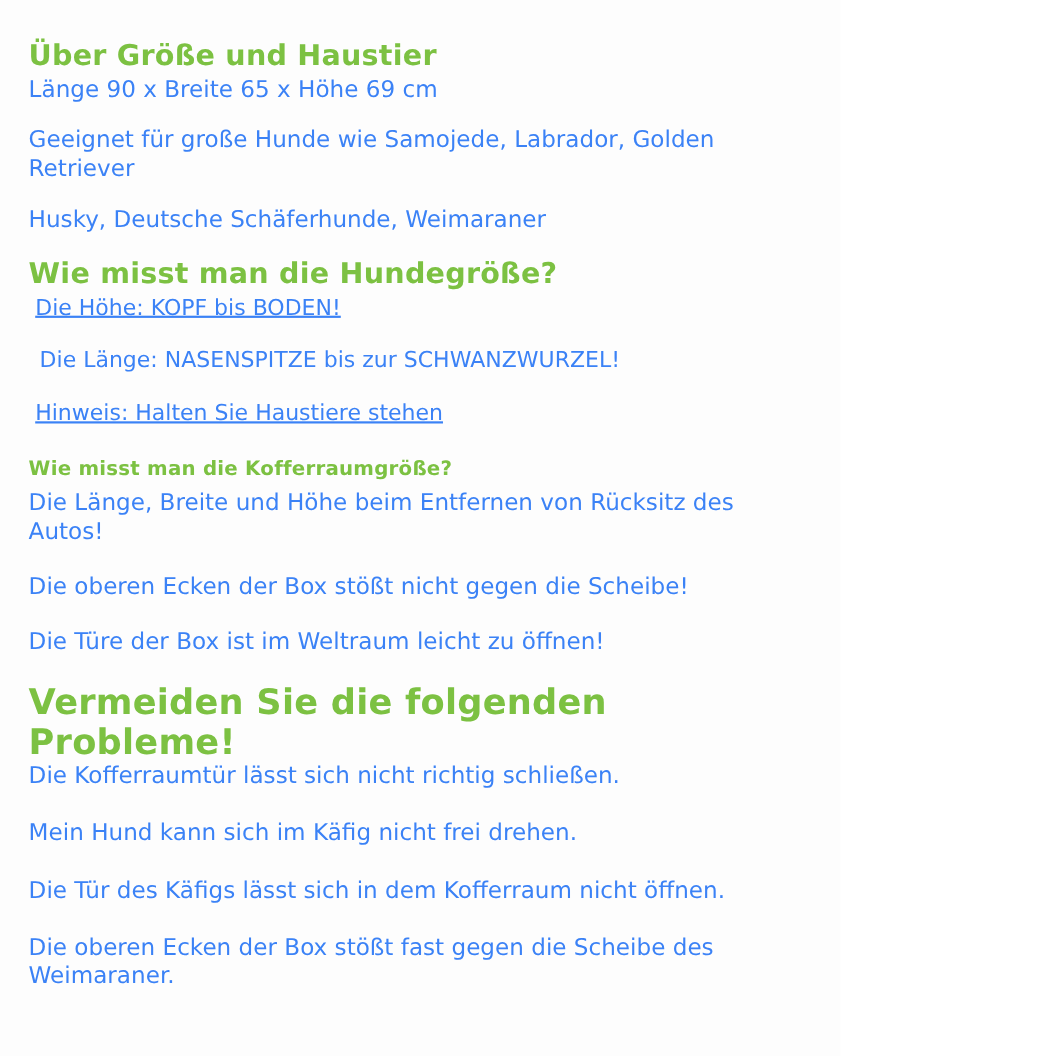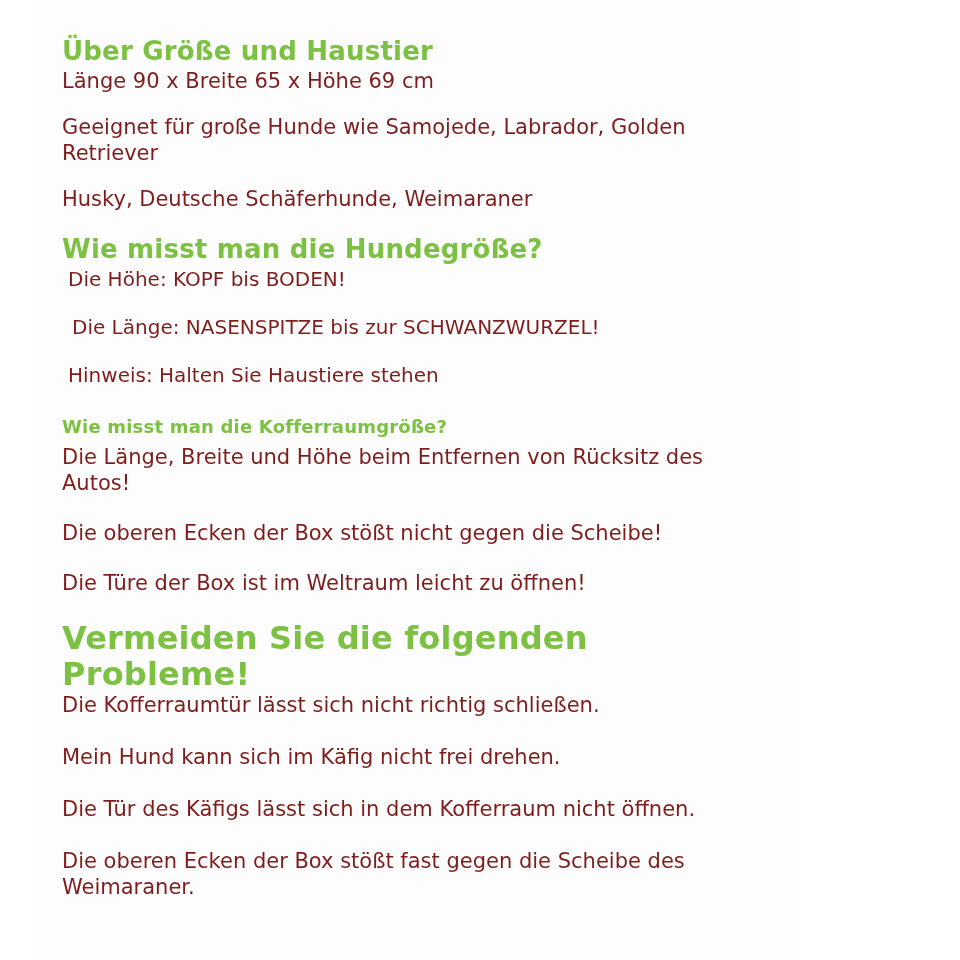--- a/index.html
+++ b/index.html
@@ -13,43 +13,42 @@
     font-family: "DejaVu Sans", sans-serif;
     color: #5a5a5a;
     overflow: hidden;
   }
   .page {
     box-sizing: border-box;
     width: 764px;
     height: 960px;
     padding: 34px 26px 0 26px;
     background: #fdfdfd;
-    margin-left: 36px;
   }
   .section {
     margin: 0;
   }
   h2.heading {
     color: #7cc142;
     font-weight: bold;
     margin: 0;
     letter-spacing: 0.2px;
   }
   .h-size   { font-size: 26px; line-height: 34px; margin-bottom: 16px; }
   .h-dog    { font-size: 26px; line-height: 34px; margin: 16px 0 10px 0; }
   .h-trunk  { font-size: 18px; line-height: 34px; margin: 18px 0 12px 0; }
   .h-avoid  { font-size: 32px; line-height: 36px; margin: 22px 0 14px 0; }
 
   p.line {
     margin: 0 0 18px 0;
     font-size: 21px;
     line-height: 26px;
-    color: #7f1d1d;
+    color: #3b82f6;
   }
-  .indent-1 { padding-left: 6px; }
+  .indent-1 { padding-left: 6px; text-decoration: underline; }
   .indent-2 { padding-left: 10px; }
   .block-size p.line { margin-bottom: 20px; }
   .block-dog p.line { margin-bottom: 22px; font-size: 20px; }
   .block-trunk p.line { margin-bottom: 24px; }
   .block-avoid p.line { margin-bottom: 26px; }
 </style>
 </head>
 <body>
 
 <div class="page">

